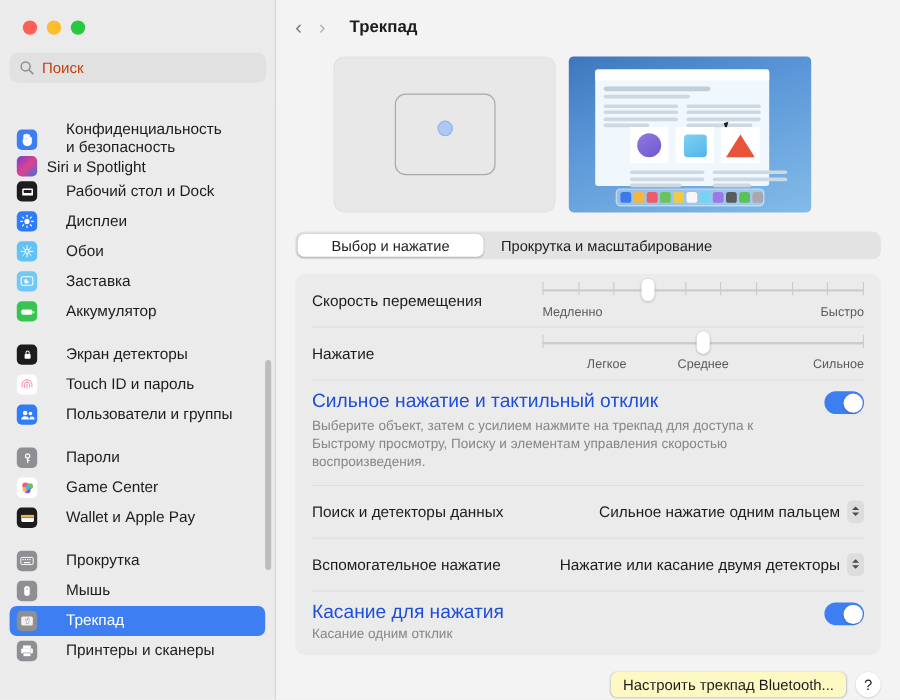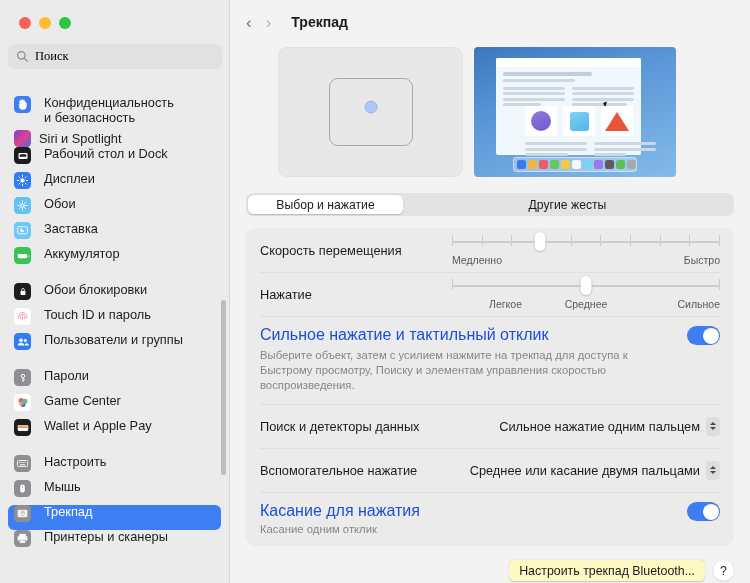--- a/index.html
+++ b/index.html
@@ -38,34 +38,34 @@
     padding-bottom: 3px;
   }
   .search-box {
     width: 214px; height: 25px;
     background: #e2e1e1;
     border-radius: 7px;
     display: flex; align-items: center;
     padding-left: 8px; gap: 6px;
   }
   .search-box .mag { width: 13px; height: 13px; flex: 0 0 auto; }
-  .search-ph { color: #000000; font-size: 12.5px; font-family: Liberation Serif, serif; }
+  .search-ph { color: #c2410c; font-size: 12.5px; }
 
   .sidebar-scroll {
     position: absolute; top: 72px; left: 0; right: 0; bottom: 0;
     overflow: hidden;
   }
   .clip-top {
     position: absolute; top: 0; left: 0; width: 230px; height: 12px;
     background: linear-gradient(to bottom, rgba(236,235,235,1) 20%, rgba(236,235,235,0.25) 100%);
     z-index: 4; pointer-events: none;
   }
   .nav-list { padding: 0 8px; }
   .nav-item {
-    display: flex; align-items: flex-start; gap: 13px;
+    display: flex; align-items: center; gap: 24px;
     height: 25px; padding: 0 6px;
     border-radius: 6px;
     font-size: 12.8px; color: #1c1c1e;
     white-space: nowrap;
   }
   .nav-item.two-line { height: 40px; }
   .nav-item.selected { background: #3d7ef2; color: #fff; }
   .nav-item .lbl { line-height: 1.15; }
   .nav-gap { height: 11px; }
   .ico {
@@ -416,21 +416,21 @@
 
         <div class="nav-gap"></div>
 
         <div class="nav-item">
           <span class="ico" style="background:#1c1c1e;">
             <svg width="12" height="12" viewBox="0 0 24 24">
                 <rect x="7" y="10" width="10" height="8" rx="1.6" fill="#fff"></rect>
                 <path d="M9.4 10V7.6a2.6 2.6 0 015.2 0V10" fill="none" stroke="#fff" stroke-width="1.7"></path>
               </svg>
           </span>
-          <span class="lbl">Обои блокировки</span>
+          <span class="lbl">Экран детекторы</span>
         </div>
 
         <div class="nav-item">
           <span class="ico" style="background:#fdfdfd;">
             <svg width="13" height="13" viewBox="0 0 24 24">
                 <g fill="none" stroke="#ef8b9e" stroke-width="1.5" stroke-linecap="round">
                   <path d="M12 4.5a7.5 7.5 0 017.5 7.5v3"></path>
                   <path d="M12 4.5A7.5 7.5 0 004.5 12v3.5"></path>
                   <path d="M12 8a4 4 0 014 4v4"></path>
                   <path d="M12 8a4 4 0 00-4 4v4.5"></path>
@@ -498,21 +498,21 @@
                 <rect x="2.5" y="6.5" width="19" height="11" rx="2" fill="none" stroke="#fff" stroke-width="1.5"></rect>
                 <g fill="#fff">
                   <rect x="5" y="9" width="2" height="1.8"></rect>
                   <rect x="8.5" y="9" width="2" height="1.8"></rect>
                   <rect x="12" y="9" width="2" height="1.8"></rect>
                   <rect x="15.5" y="9" width="2" height="1.8"></rect>
                   <rect x="7" y="13.5" width="10" height="1.8"></rect>
                 </g>
               </svg>
           </span>
-          <span class="lbl">Настроить</span>
+          <span class="lbl">Прокрутка</span>
         </div>
 
         <div class="nav-item">
           <span class="ico" style="background:#8e8e93;">
             <svg width="11" height="11" viewBox="0 0 24 24">
                 <rect x="7" y="3" width="10" height="18" rx="5" fill="#fff"></rect>
                 <line x1="12" y1="6" x2="12" y2="10" stroke="#8e8e93" stroke-width="1.4"></line>
               </svg>
           </span>
           <span class="lbl">Мышь</span>
@@ -620,21 +620,21 @@
             <div class="dock-ic" style="background: rgb(91, 91, 95);"></div>
             <div class="dock-ic" style="background: rgb(93, 192, 87);"></div>
             <div class="dock-ic" style="background: rgb(169, 169, 173);"></div>
           </div>
       </div>
     </div>
 
     <div class="tabs">
       <div class="tabbar">
         <div class="tab active" style="flex:0 0 155px;">Выбор и нажатие</div>
-        <div class="tab">Другие жесты</div>
+        <div class="tab" style="flex:0 0 205px;">Прокрутка и масштабирование</div>
       </div>
     </div>
 
     <div class="group">
 
       <div class="row">
         <span class="row-label">Скорость перемещения</span>
         <span class="row-spacer"></span>
         <div class="slider-cell">
           <div class="slider-track-wrap" id="speed-track">
@@ -695,21 +695,21 @@
             <i class="chev up"></i>
               <i class="chev down"></i>
           </span>
         </div>
       </div>
 
       <div class="row">
         <span class="row-label">Вспомогательное нажатие</span>
         <span class="row-spacer"></span>
         <div class="popup">
-          <span>Среднее или касание двумя пальцами</span>
+          <span>Нажатие или касание двумя детекторы</span>
           <span class="chev-box">
             <i class="chev up"></i>
               <i class="chev down"></i>
           </span>
         </div>
       </div>
 
       <div class="row stacked">
         <div class="stacked-head">
           <span class="stacked-title">Касание для нажатия</span>

